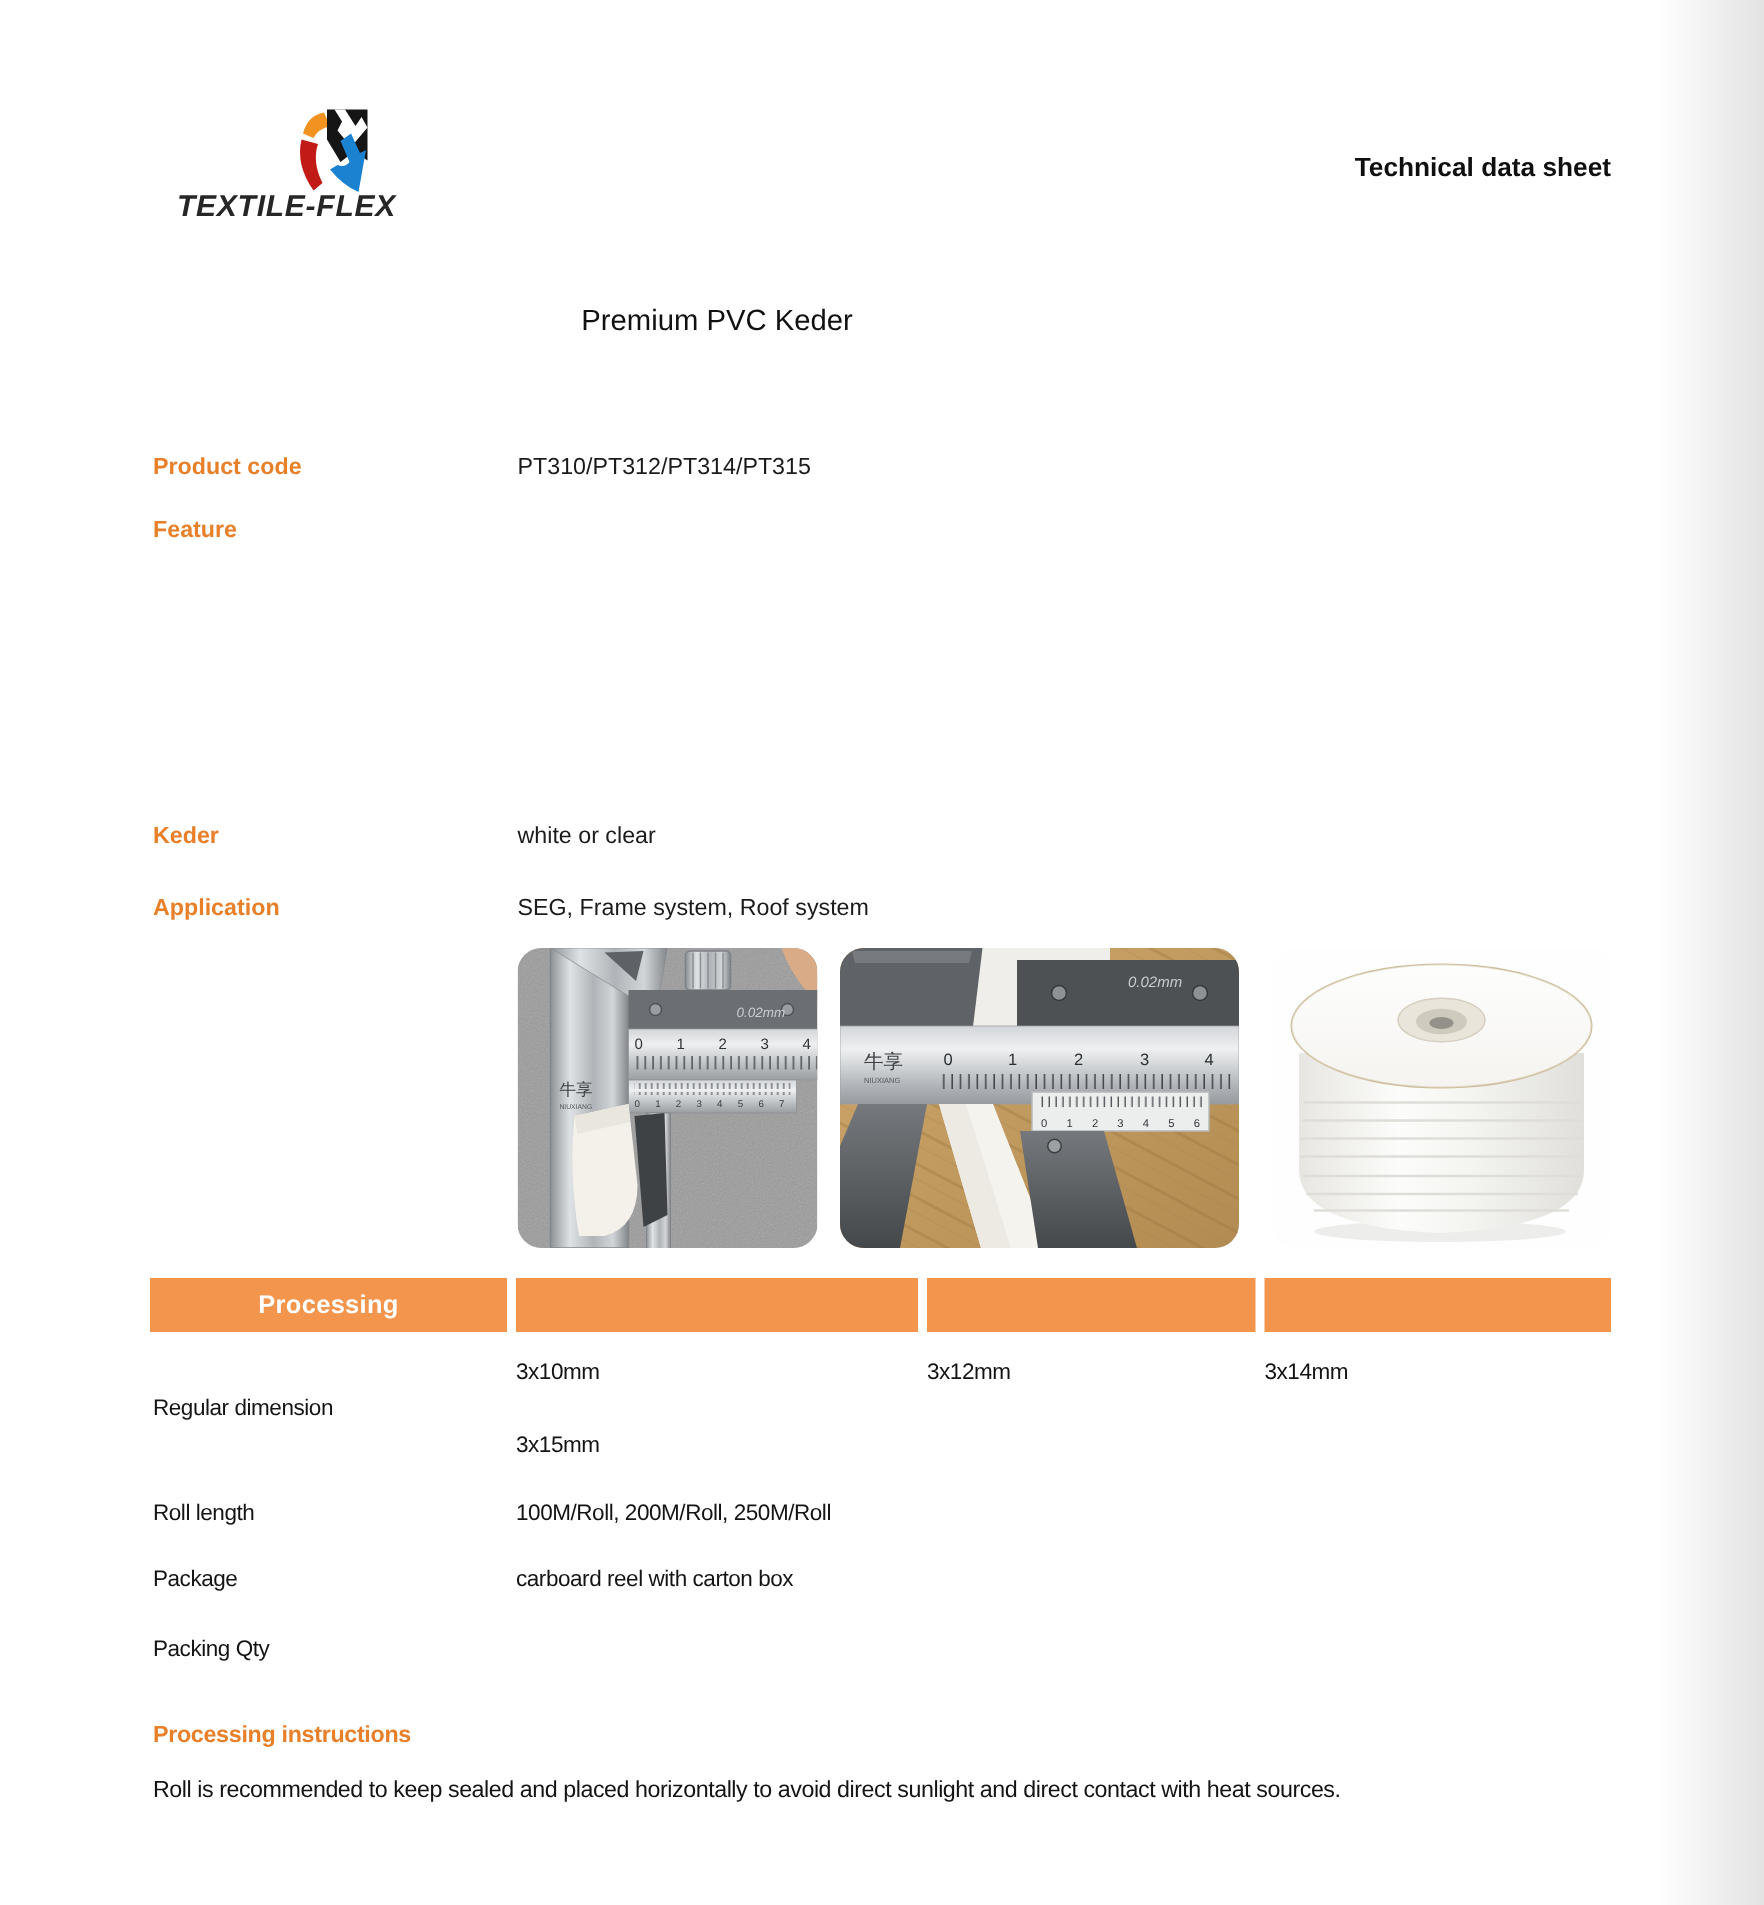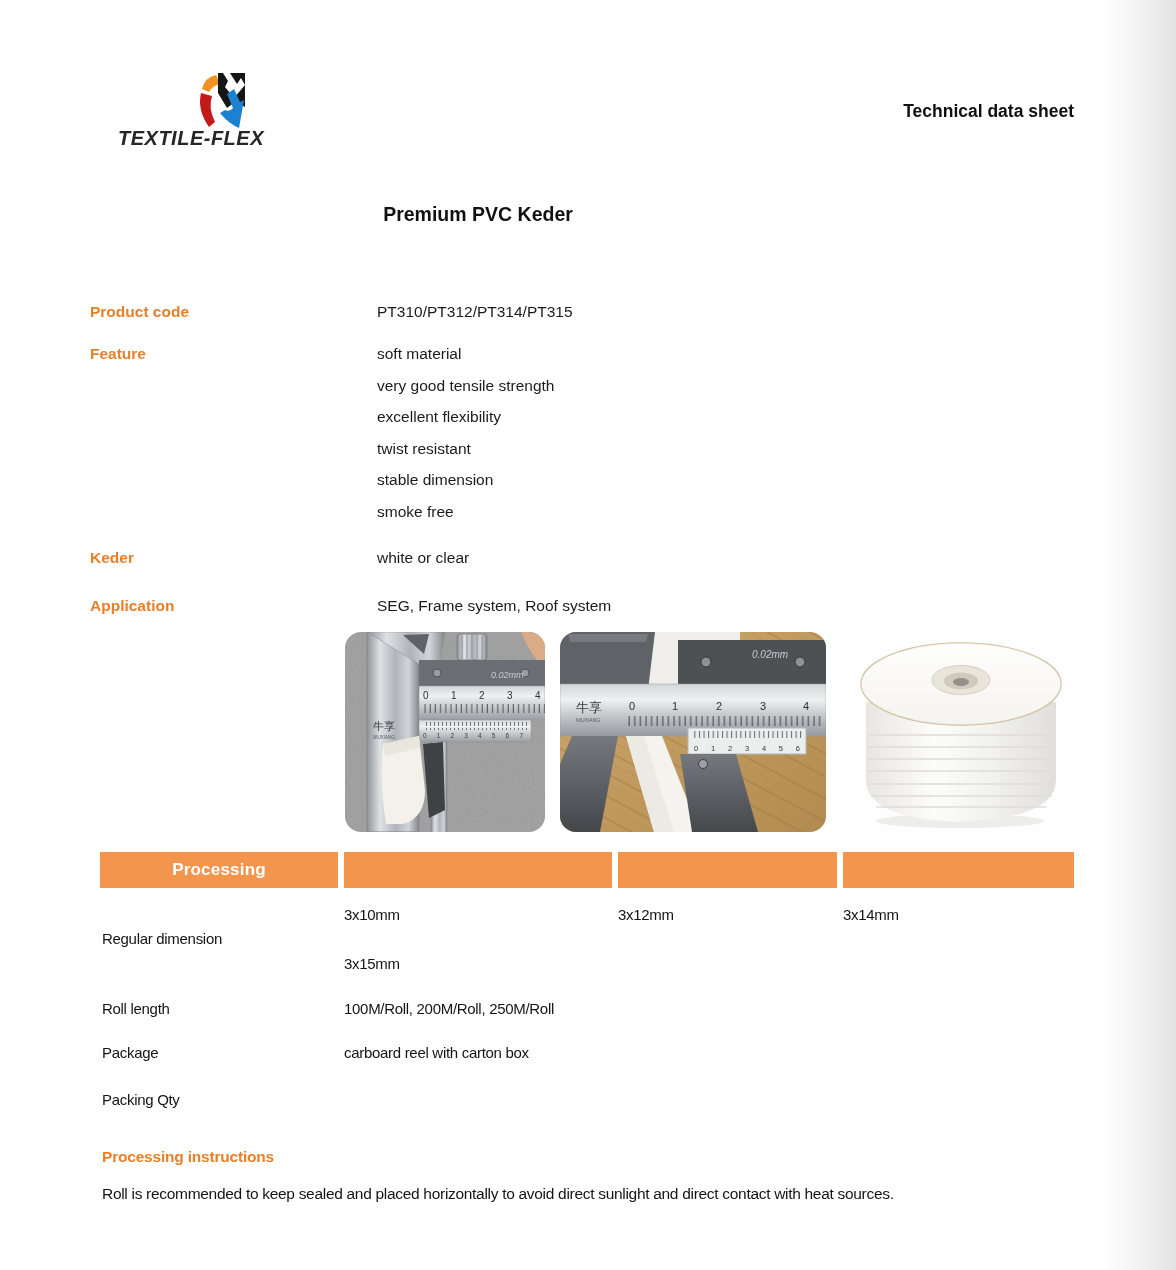--- a/index.html
+++ b/index.html
@@ -23,24 +23,24 @@
   .wordmark{
     position:absolute;left:118px;top:127px;width:190px;text-align:left;
     font-size:20px;font-weight:bold;font-style:italic;letter-spacing:0.5px;color:#262626;
   }
   .doc-type{
     position:absolute;top:101px;right:102px;
     font-size:17.5px;font-weight:bold;color:#0f0f0f;
   }
   .title{
     position:absolute;top:203px;left:0;width:956px;text-align:center;margin:0;
-    font-size:19.5px;font-weight:bold;color:#111;
-  }
-  
-  .spec-row{position:absolute;left:90px;display:flex;align-items:flex-start;gap:44px;}
+    font-size:19.5px;font-weight:normal;color:#111;
+  }
+  
+  .spec-row{position:absolute;left:102px;display:flex;align-items:center;}
   .spec-label{width:243px;font-size:15.5px;font-weight:bold;color:var(--accent-text);line-height:24px;flex:none;}
   .spec-values{font-size:15.5px;color:var(--ink);line-height:24px;}
   .spec-values.multi div{line-height:31.5px;}
   .spec-values.multi{margin-top:-4px;}
   
   .photo{position:absolute;top:632px;height:200px;overflow:hidden;border-radius:16px;}
   .photo svg{display:block;width:100%;height:100%;}
   
   .bar{
     position:absolute;top:852px;height:36px;background:var(--accent-bar);
@@ -78,28 +78,20 @@
   <h1 class="title">Premium PVC Keder</h1>
 
   <div class="spec-row" style="top:300px">
     <div class="spec-label">Product code</div>
     <div class="spec-values">
         <div>PT310/PT312/PT314/PT315</div>
       </div>
   </div>
   <div class="spec-row" style="top:342px">
     <div class="spec-label">Feature</div>
-    <div class="spec-values multi">
-      <div>soft material</div>
-      <div>very good tensile strength</div>
-      <div>excellent flexibility</div>
-      <div>twist resistant</div>
-      <div>stable dimension</div>
-      <div>smoke free</div>
-    </div>
   </div>
   <div class="spec-row" style="top:546px">
     <div class="spec-label">Keder</div>
     <div class="spec-values">
         <div>white or clear</div>
       </div>
   </div>
   <div class="spec-row" style="top:594px">
     <div class="spec-label">Application</div>
     <div class="spec-values">

